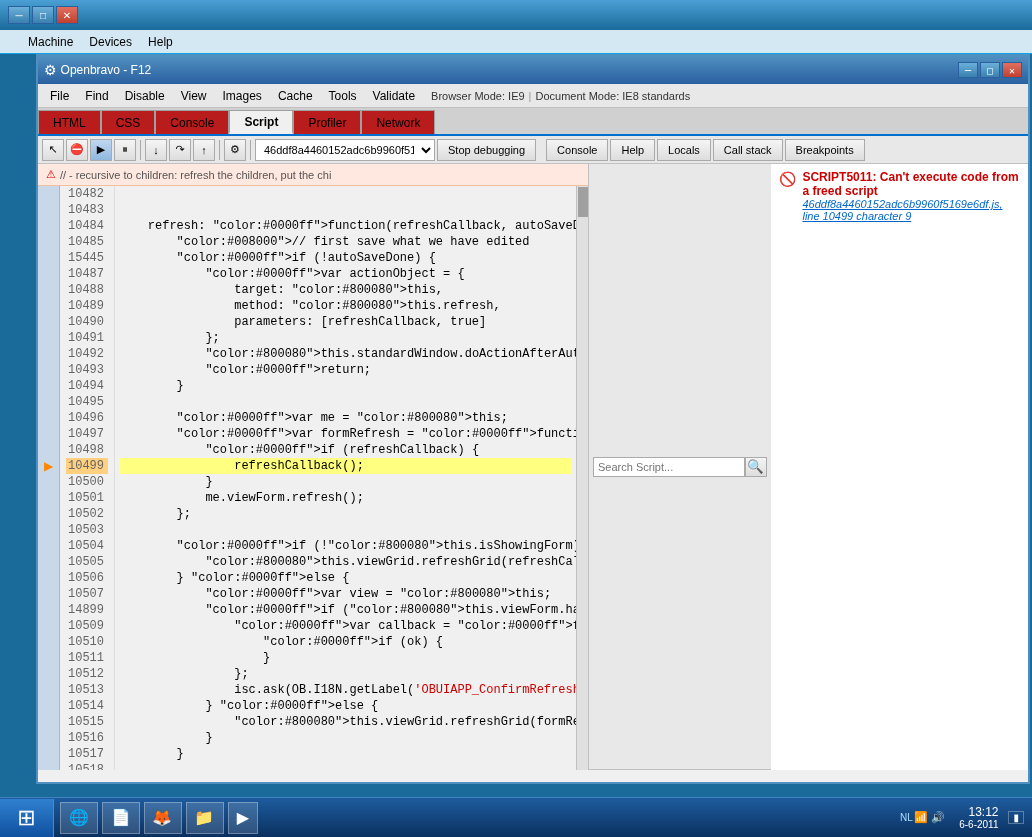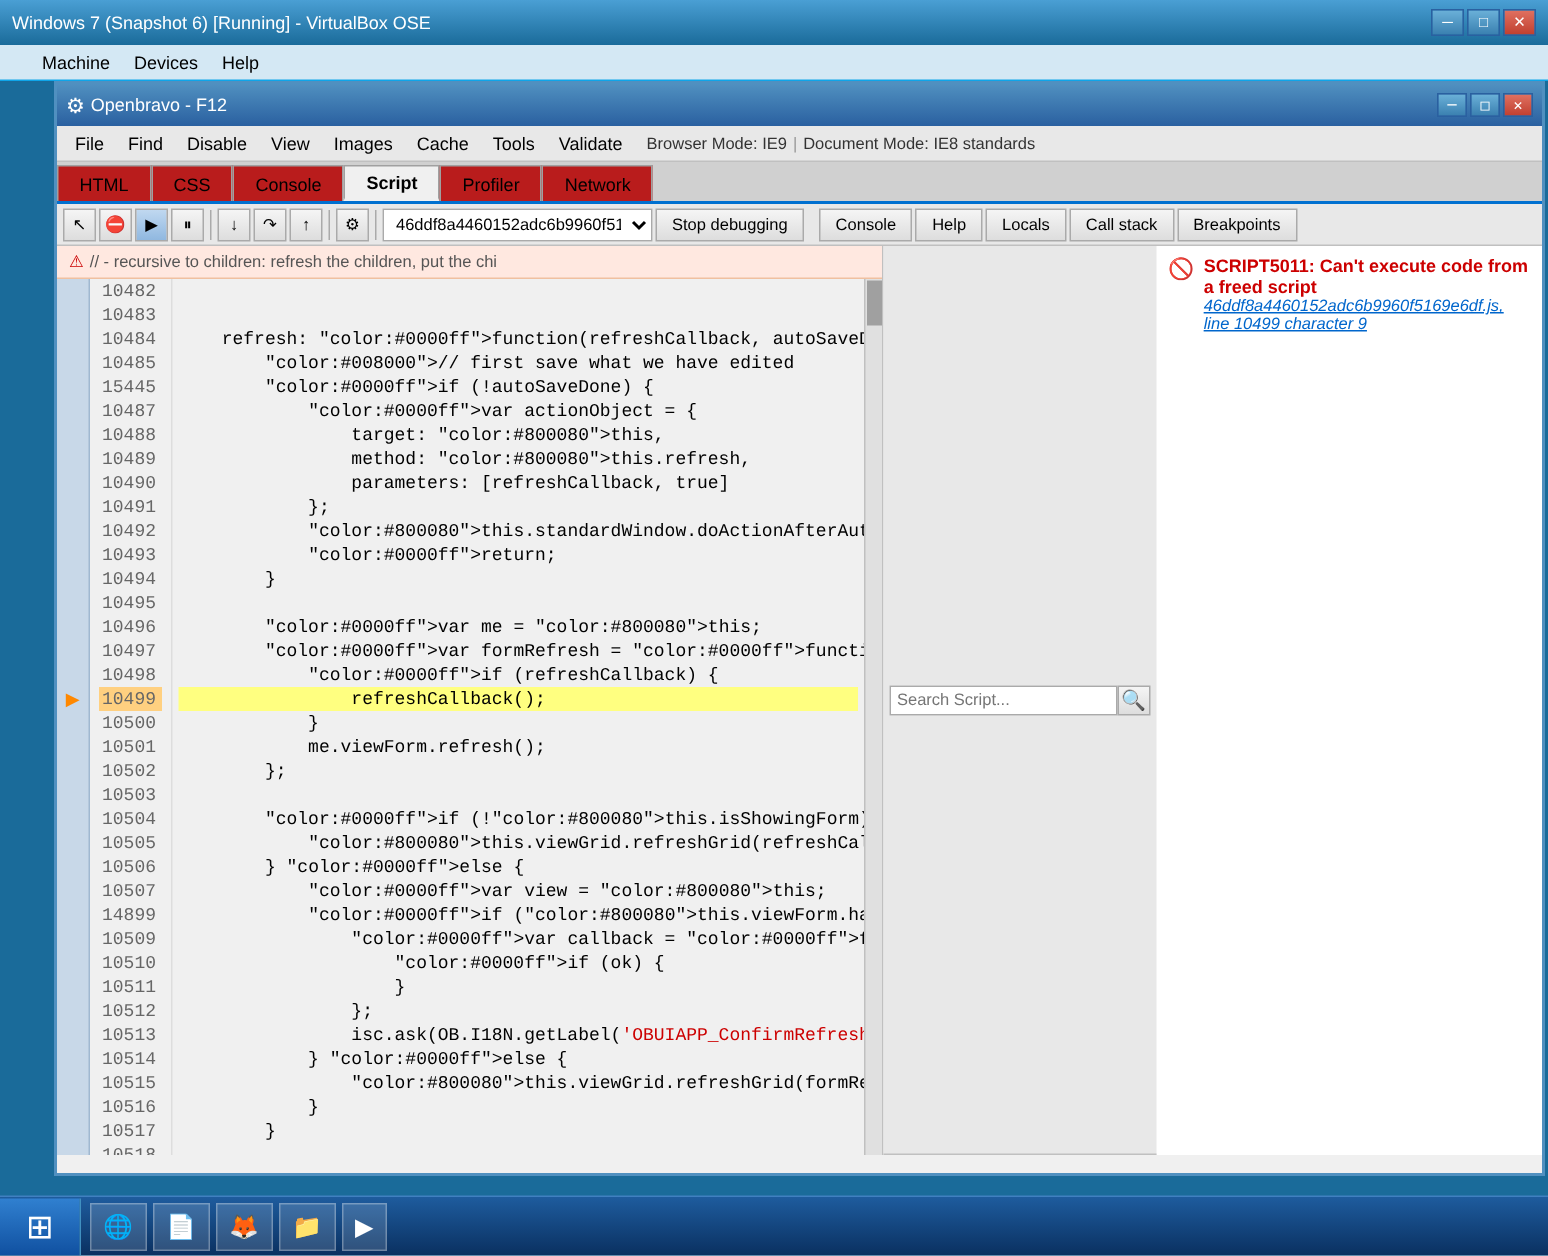--- a/index.html
+++ b/index.html
@@ -362,21 +362,20 @@
       width: 1px;
       height: 20px;
       background: #aaa;
       margin: 0 2px;
     }
   </style>
 </head>
 <body>
 
 <div class="title-bar">
-  <span>Windows 7 (Snapshot 6) [Running] - VirtualBox OSE</span>
   <div class="title-bar-buttons">
     <div class="title-btn">─</div>
     <div class="title-btn">□</div>
     <div class="title-btn close">✕</div>
   </div>
 </div>
 
 <div class="menu-bar">
   <span class="menu-item">Machine</span>
   <span class="menu-item">Devices</span>
@@ -611,13 +610,24 @@
     <div class="taskbar-app">
         <span class="app-icon">🦊</span>
       </div>
     <div class="taskbar-app">
         <span class="app-icon">📁</span>
       </div>
     <div class="taskbar-app">
         <span class="app-icon">▶</span>
       </div>
   </div>
+  <div class="taskbar-right">
+    <div class="sys-tray">
+      <span style="font-size:10px;color:#adf;">NL</span>
+      <span style="font-size:11px;">📶 🔊</span>
+    </div>
+    <div class="clock">
+      <div class="clock-time">13:12</div>
+      <div style="font-size:10px;">6-6-2011</div>
+    </div>
+    <div style="font-size:10px; color:white; padding:0 4px; border:1px solid rgba(255,255,255,0.3);">▮</div>
+  </div>
 </div>
 
 </body></html>

